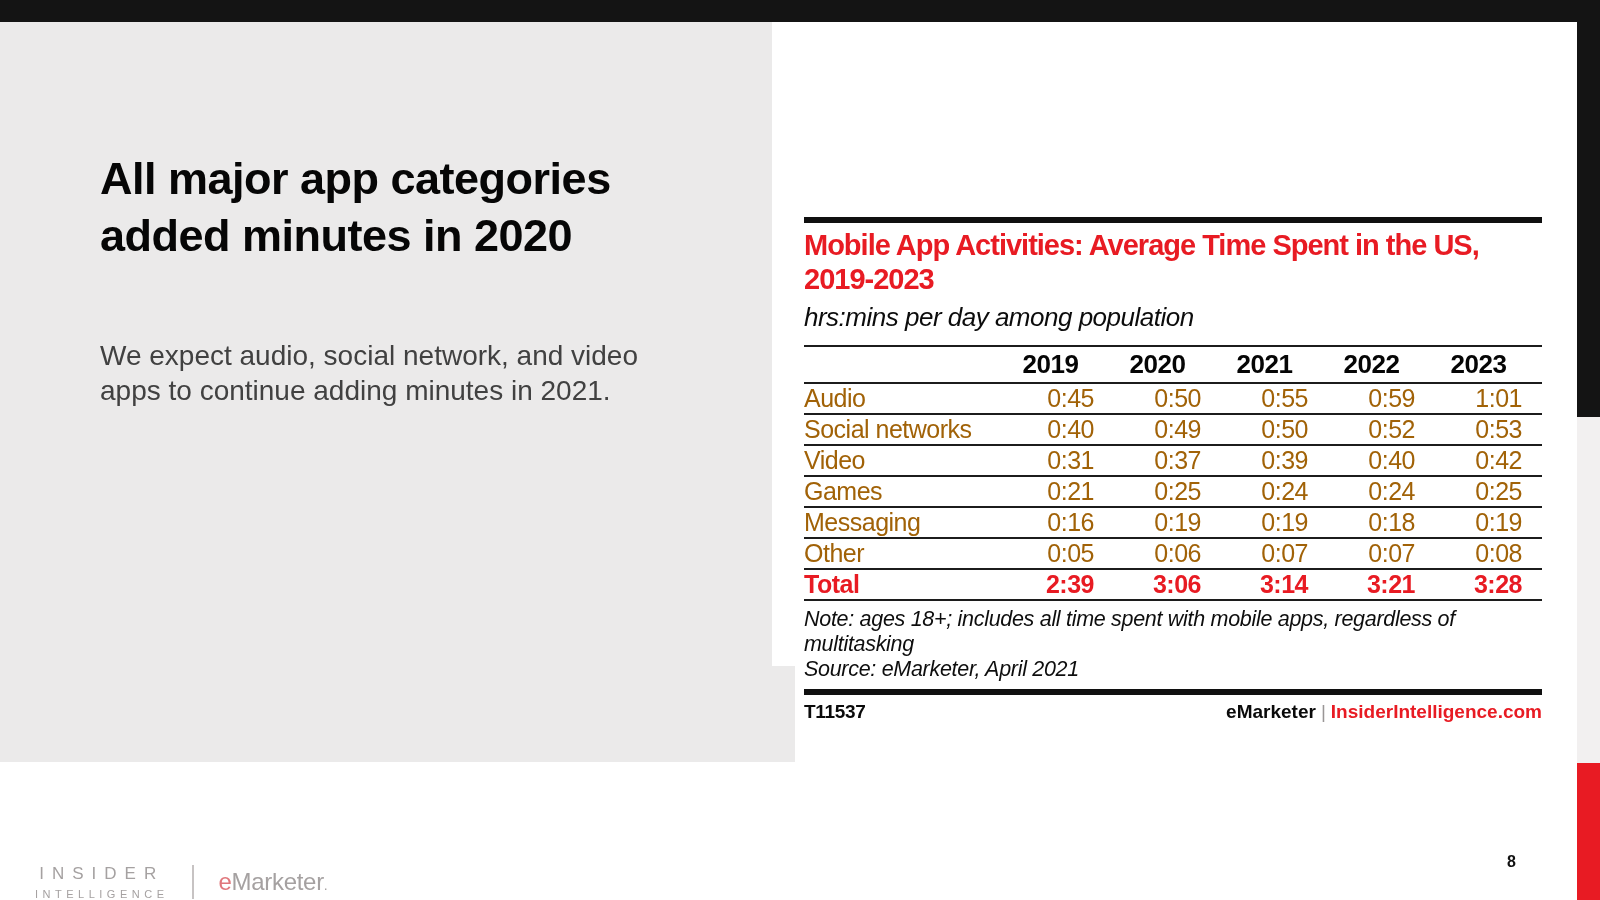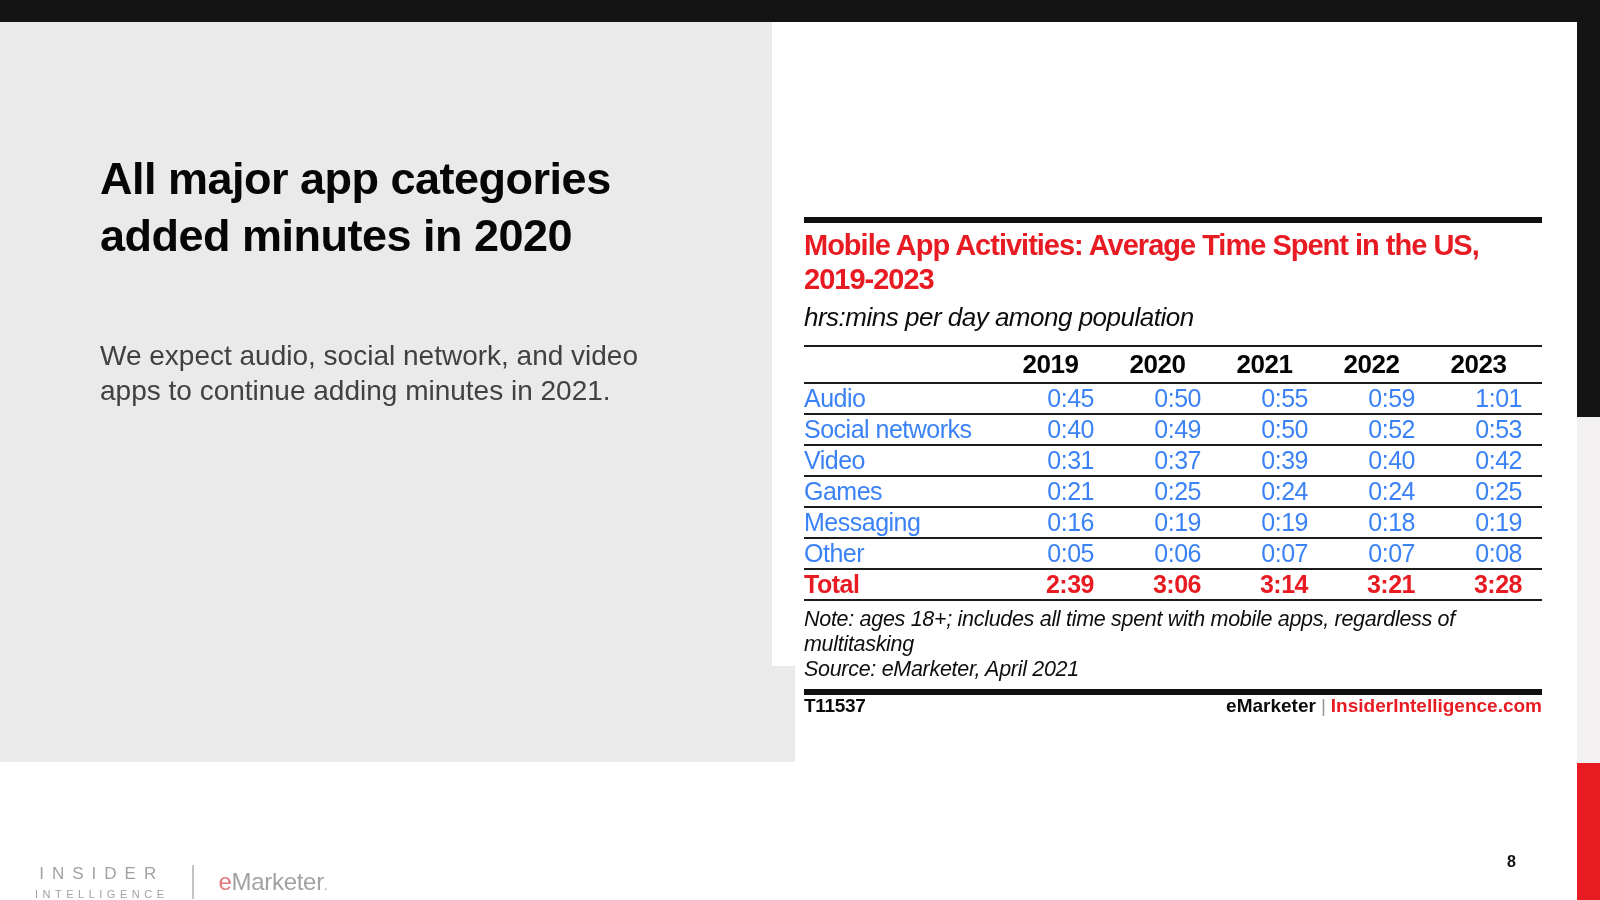--- a/index.html
+++ b/index.html
@@ -103,32 +103,33 @@
     letter-spacing: -0.5px;
     border-bottom: 2px solid var(--rule-black, #1c1c1c);
     color: #050505;
   }
   .data-table td {
     height: 29px;
     font-size: 25px; font-weight: 400;
     text-align: right; padding: 0 20px 0 0;
     letter-spacing: -0.5px;
     border-bottom: 2px solid var(--rule-black, #1c1c1c);
-    color: #3b82f6;
+    color: #a16207;
   }
   .data-table th.lbl, .data-table td.lbl { text-align: left; padding: 0; }
   .data-table tr.total td { color: var(--accent-red, #e81b23); font-weight: 700; }
   .note {
     font-size: 21.5px; line-height: 25px;
     font-style: italic; letter-spacing: -0.3px;
     color: #0e0e0e;
   }
   .note-first { margin-top: 6px; }
   .rule-bottom { margin-top: 7px; }
   .chart-footer {
+    margin-top: 6px;
     display: flex; justify-content: space-between; align-items: baseline;
     font-size: 19px; font-weight: 700;
   }
   .chart-id { color: #0a0a0a; letter-spacing: -0.3px; }
   .fb-name { color: #0a0a0a; }
   .fb-pipe { color: #9a9696; font-weight: 400; padding: 0 5px; }
   .fb-site { color: var(--accent-red, #e81b23); text-decoration: none; cursor: pointer; }
   .page-number {
     position: absolute; left: 735px; top: 831px;
     font-size: 16px; font-weight: 700; color: #111;

